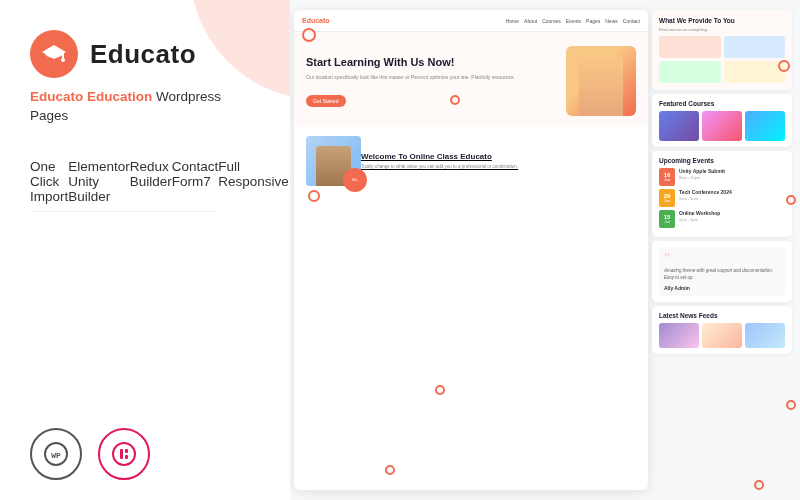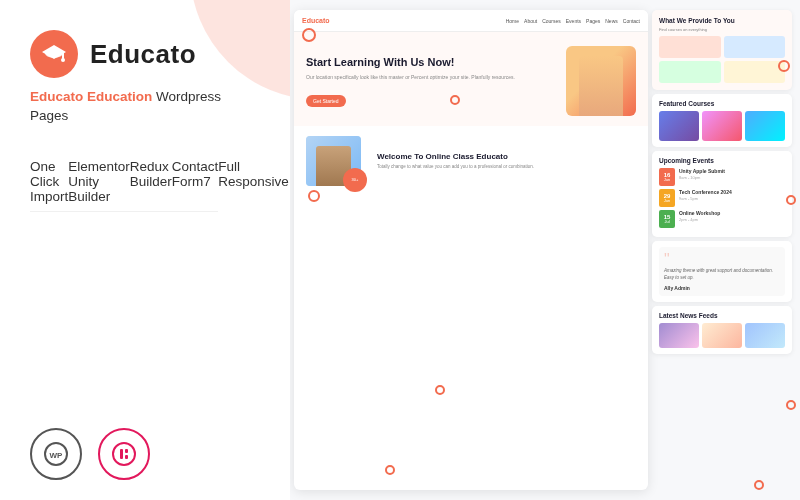--- a/index.html
+++ b/index.html
@@ -84,20 +84,21 @@
 
     .features-list li:last-child {
       border-bottom: none;
     }
 
     .badge-area {
       display: flex;
       align-items: flex-start;
       gap: 16px;
       margin-top: auto;
+      font-family: Liberation Mono, monospace;
     }
 
     .badge {
       width: 52px;
       height: 52px;
       border-radius: 50%;
       border: 2.5px solid #888;
       display: flex;
       align-items: center;
       justify-content: center;
@@ -217,23 +218,24 @@
       height: 60px;
       background: linear-gradient(180deg, #f9c784 0%, #e8a87c 100%);
       border-radius: 4px 4px 0 0;
     }
 
     
     .preview-welcome {
       background: #fff;
       padding: 10px 12px;
       display: flex;
-      gap: 16px;
-      align-items: center;
-      flex-shrink: 0;
+      gap: 0;
+      align-items: center;
+      flex-shrink: 0;
+      text-decoration: underline;
     }
 
     .welcome-img {
       width: 55px;
       height: 50px;
       background: linear-gradient(135deg, #c8e6fa 40%, #90caf9 100%);
       border-radius: 4px;
       flex-shrink: 0;
       position: relative;
     }

